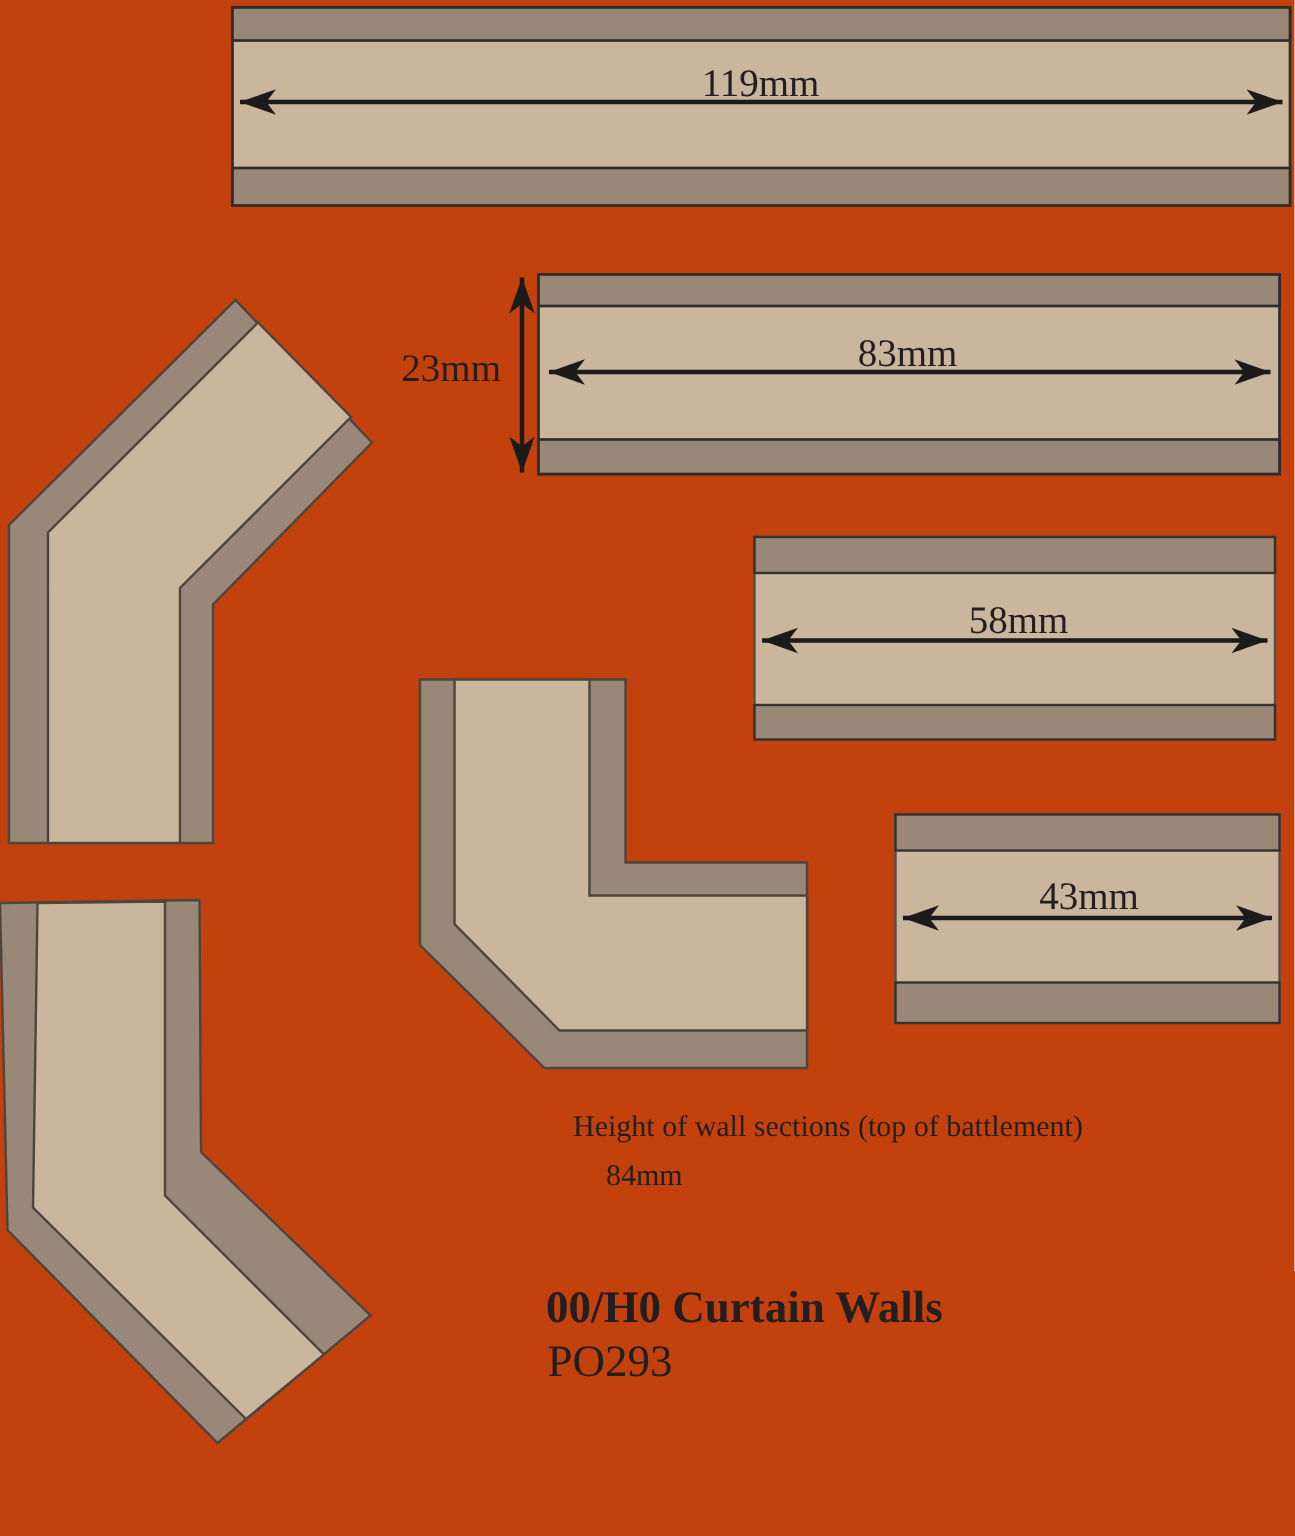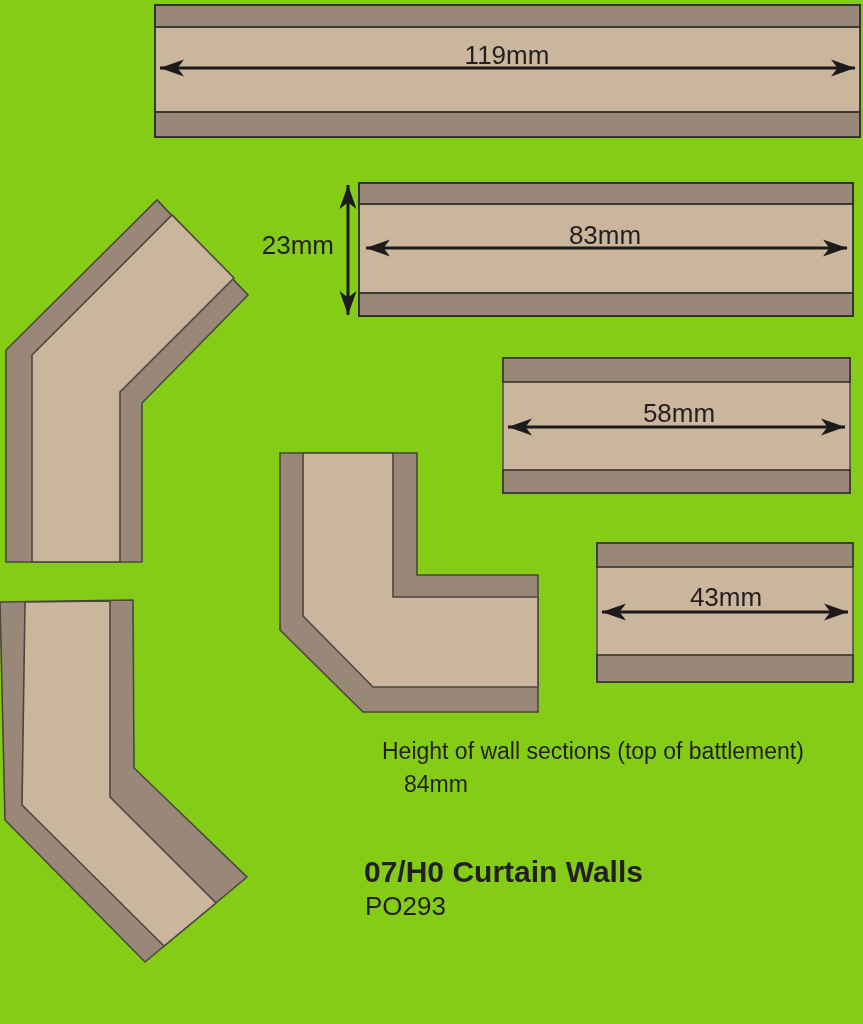--- a/index.html
+++ b/index.html
@@ -5,47 +5,48 @@
   html, body {
     margin: 0;
     padding: 0;
     background: #ffffff;
     font-family: "Liberation Sans", "DejaVu Sans", sans-serif;
   }
   #canvas {
     position: relative;
     width: 863px;
     height: 1024px;
-    background: #84cc16;
+    background: #c2410c;
     overflow: hidden;
+    font-family: Liberation Serif, serif;
   }
   #diagram-svg {
     position: absolute;
     left: 0;
     top: 0;
   }
   .dim-label {
     font-size: 26px;
     fill: #231f20;
   }
   .txt {
     position: absolute;
     color: #231f20;
     white-space: nowrap;
   }
   .note-line {
-    font-size: 23px;
+    font-size: 20px;
     line-height: 33px;
   }
   .footer-title {
     font-size: 30px;
     font-weight: 700;
   }
   .footer-code {
-    font-size: 26px;
+    font-size: 30px;
     font-weight: 400;
     text-align: right;
   }
 </style>
 </head>
 <body>
 
 <div id="canvas">
 
   <svg id="diagram-svg" width="863" height="1024" viewBox="0 0 863 1024">
@@ -104,16 +105,16 @@
 
     <g>
       <polygon points="280,453 417,453 417,575 538,575 538,712 363,712 280,630" fill="#998878" stroke="#4b463f" stroke-width="1.6"></polygon>
       <polygon points="303,453 393,453 393,597 538,597 538,687 373,687 303,616" fill="#cab59d" stroke="#4b463f" stroke-width="1.6"></polygon>
     </g>
   </svg>
 
   <div class="txt note-line" style="left:382px; top:735px;">Height of wall sections (top of battlement)</div>
   <div class="txt note-line" style="left:404px; top:768px;">84mm</div>
 
-  <div class="txt footer-title" style="left:364px; top:855px;">07/H0 Curtain Walls</div>
+  <div class="txt footer-title" style="left:364px; top:855px;">00/H0 Curtain Walls</div>
   <div class="txt footer-code" style="left:365px; top:891px;">PO293</div>
 
 </div>
 
 </body></html>

